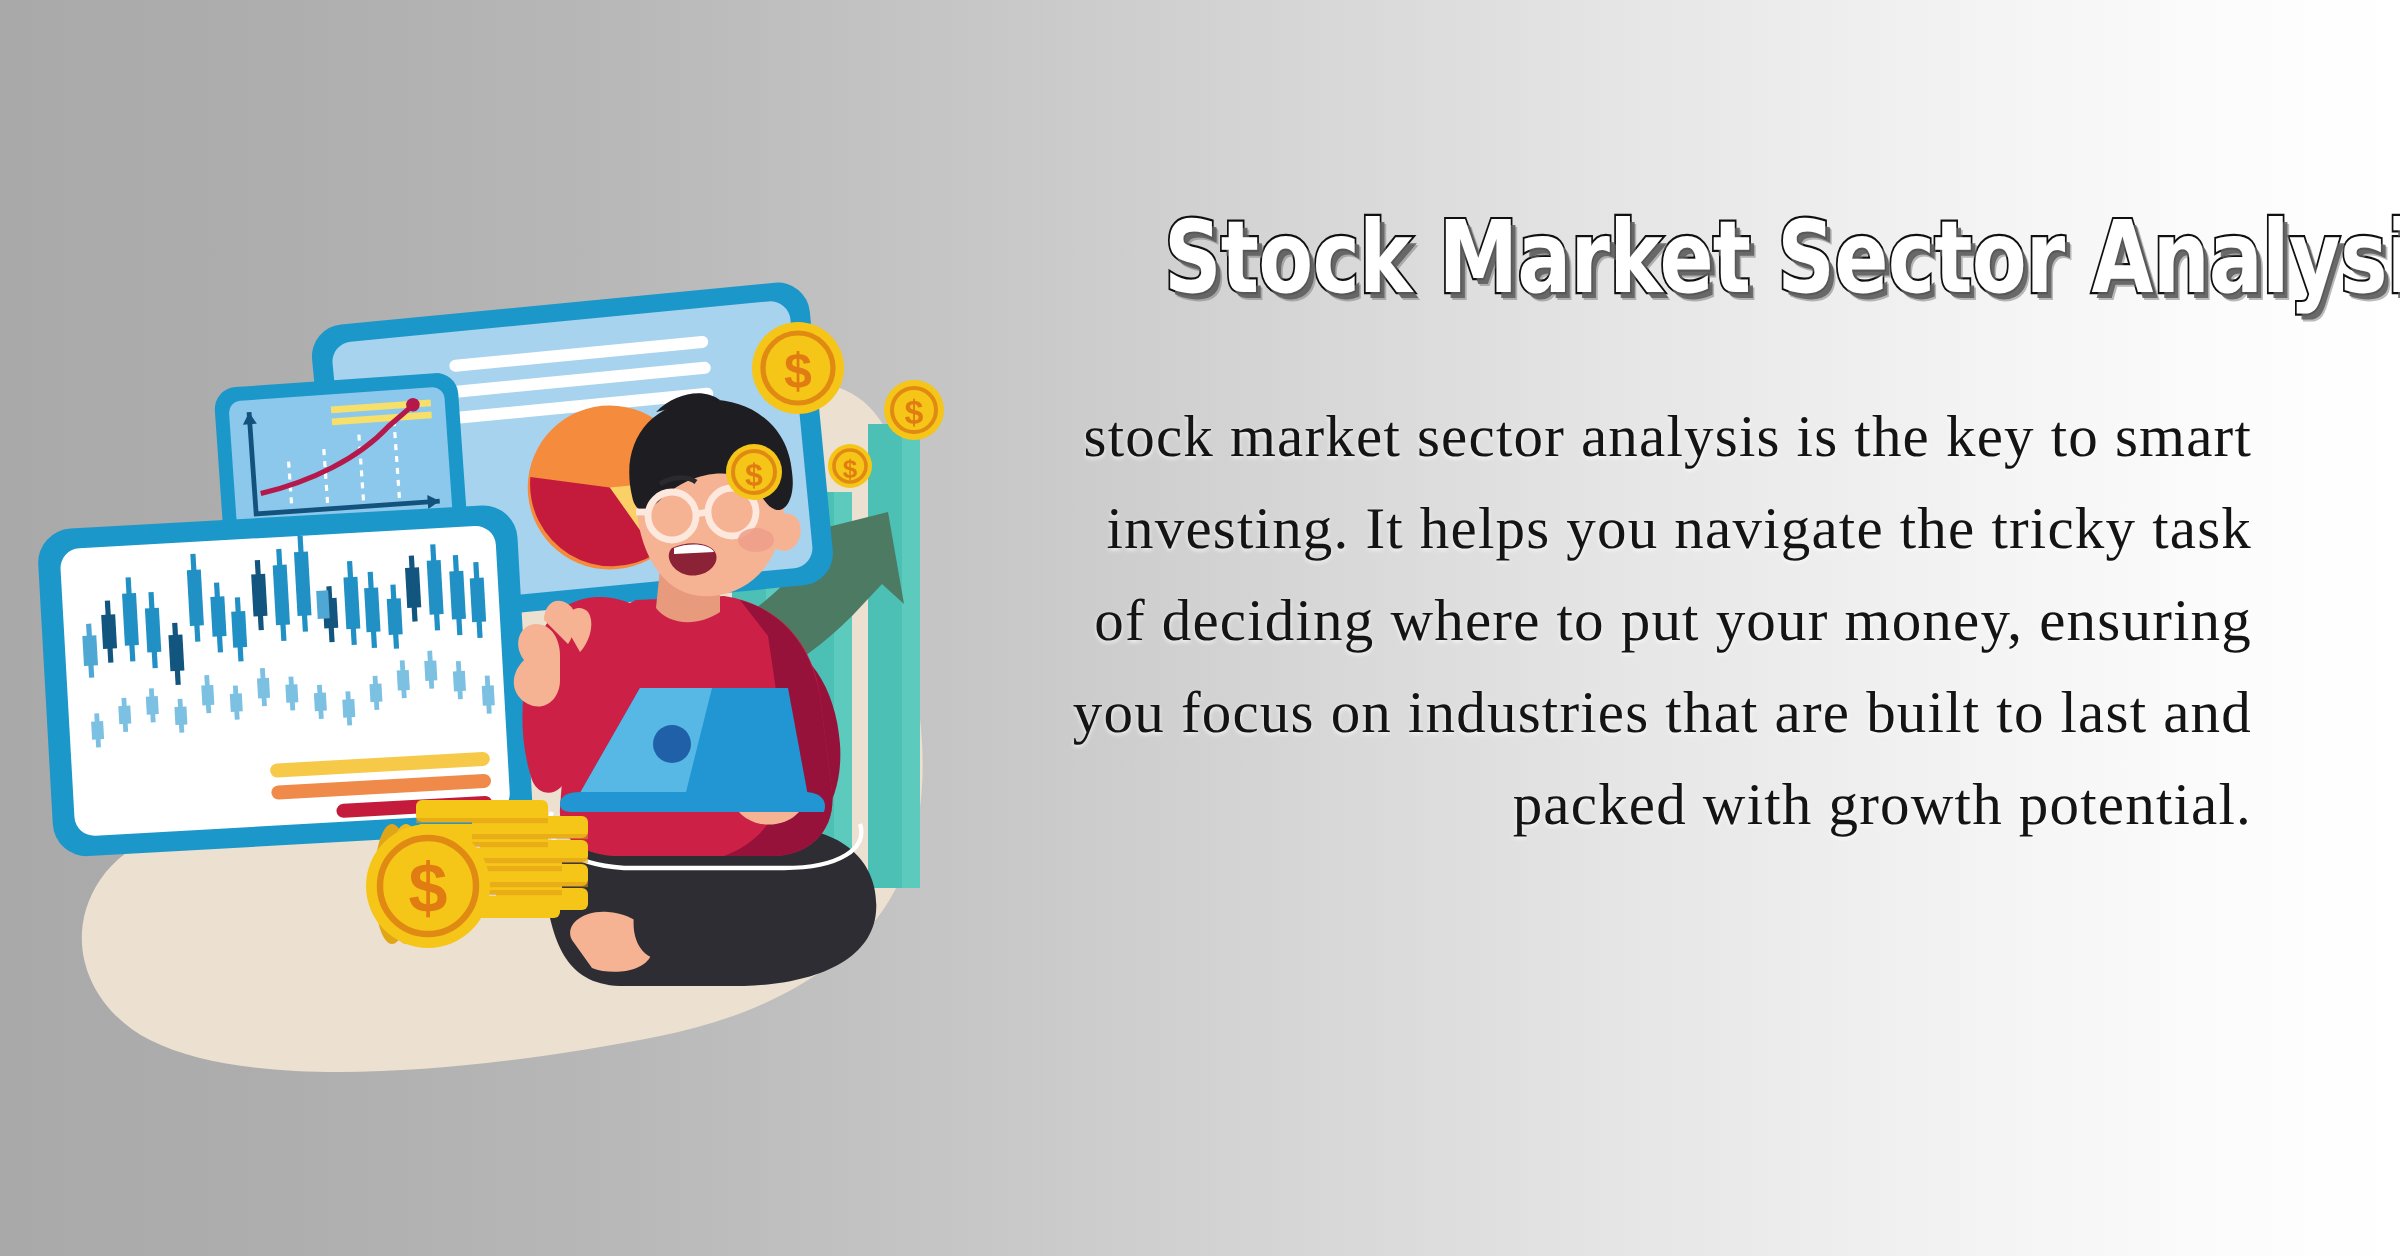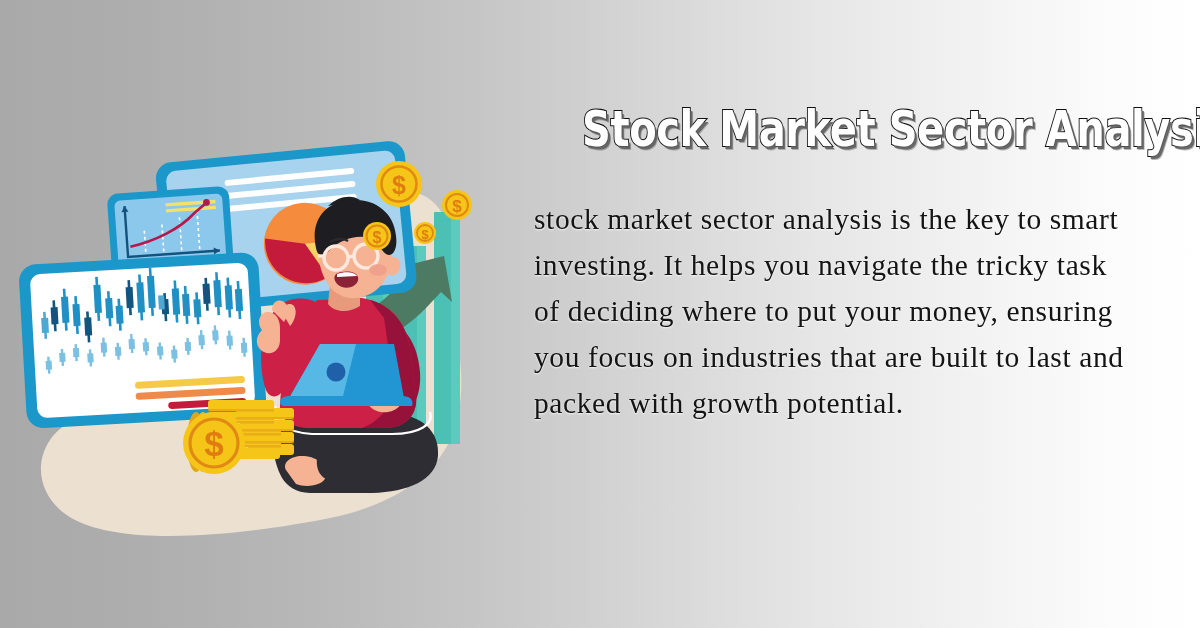--- a/index.html
+++ b/index.html
@@ -70,21 +70,21 @@
     paint-order: stroke fill;
     text-shadow:
        3px 3px 0 rgba(90,90,90,0.85),
        4px 4px 0 rgba(120,120,120,0.5);
   }
   #body-copy {
     position: absolute;
     left: 14px;
     top: 196px;
     width: 592px;
-    text-align: left;
+    text-align: right;
     font-family: "Liberation Serif", "DejaVu Serif", serif;
     font-size: 29.5px;
     line-height: 46px;
     letter-spacing: 0.6px;
     color: #141414;
     text-shadow: 0 1px 2px rgba(255,255,255,0.85);
   }
 </style>
 </head>
 <body>

